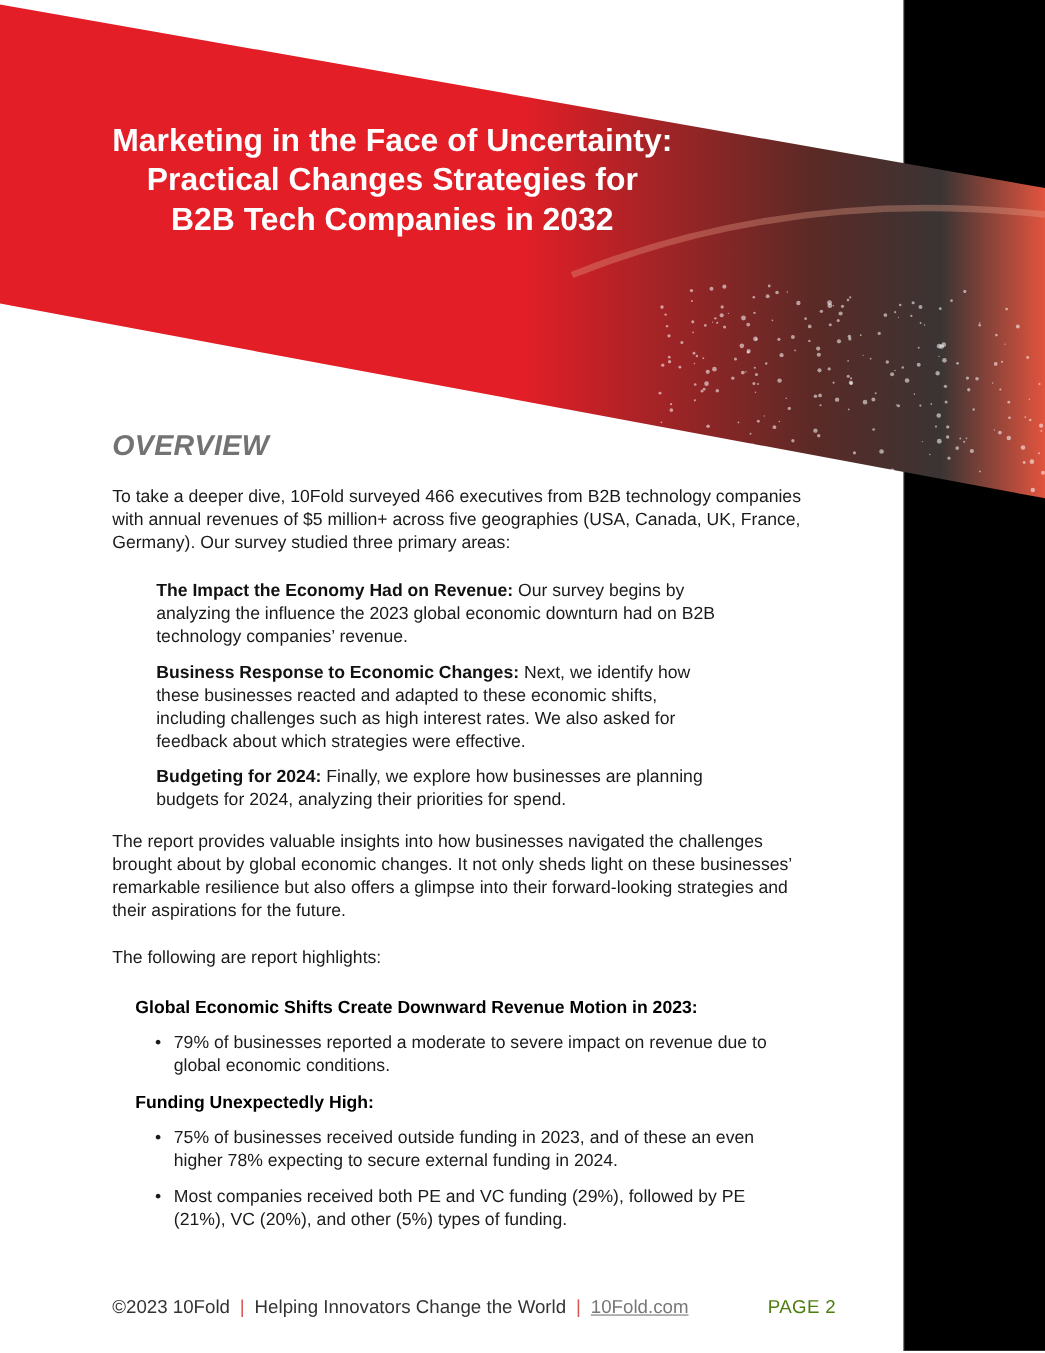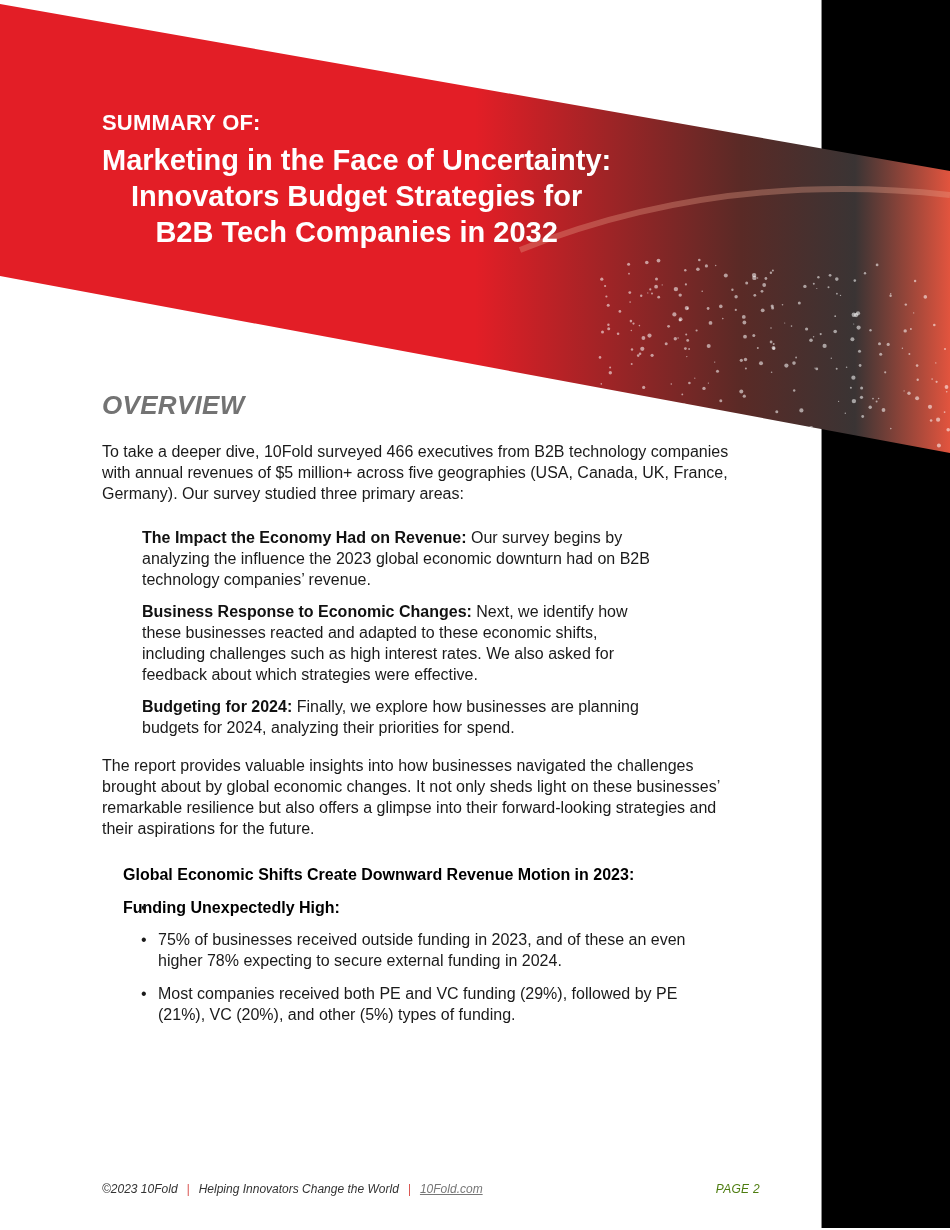--- a/index.html
+++ b/index.html
@@ -31,21 +31,21 @@
     .area { margin-bottom: 11px !important; }
     .area b { font-weight: bold; color: #111; }
     .report { margin-top: 17px !important; }
     .following { margin-top: 21px !important; }
     .highlights { margin-left: 21px; margin-top: 25px; width: 600px; }
     .hl-heading { font-weight: bold; margin: 0 0 11px 0 !important; color: #000000; }
     .bullets { list-style: none; margin: 0 0 11px 0; padding: 0 0 0 35px; }
     .bullets li { position: relative; margin-bottom: 12px; }
     .bullets li .dot { position: absolute; left: -17px; top: 0; }
 
-    .footer { position: absolute; left: 102px; top: 1181px; width: 658px; font-size: 12px; color: #333; line-height: 16px; font-style: italic; }
+    .footer { position: absolute; left: 102px; top: 1181px; width: 658px; font-size: 17px; color: #333; line-height: 16px; }
     .footer .sep { color: #d9534f; margin: 0 9px; }
     .footer .link { color: #777; text-decoration: underline; }
     .footer .page { position: absolute; right: 0; top: 0; color: #4d7c0f; letter-spacing: 0.3px; }
   </style>
 </head>
 <body>
 
 <div class="side-bar"></div>
 
 <div class="banner">
@@ -327,46 +327,46 @@
           <circle cx="782.5" cy="304.7" r="0.8"></circle>
           <circle cx="905.8" cy="304.6" r="1.2"></circle>
           <circle cx="668.6" cy="326.3" r="1.4"></circle>
           <circle cx="916.7" cy="453.1" r="0.6"></circle>
           <circle cx="745.9" cy="368.4" r="1.0"></circle>
           <circle cx="652.1" cy="355.3" r="1.6"></circle>
         </g>
     </g>
   </svg>
   <div class="banner-text">
-    <div class="kicker">SUMMARY OF:</div>
     <h1 class="title">
       <div>Marketing in the Face of Uncertainty:</div>
-      <div>Innovators Budget Strategies for</div>
+      <div>Practical Changes Strategies for</div>
       <div>B2B Tech Companies in 2032</div>
     </h1>
   </div>
 </div>
 
 <h2 class="overview-heading">OVERVIEW</h2>
 
 <div class="content">
   <p class="intro">To take a deeper dive, 10Fold surveyed 466 executives from B2B technology companies with annual revenues of $5 million+ across five geographies (USA, Canada, UK, France, Germany). Our survey studied three primary areas:</p>
 
   <div class="areas">
     <p class="area"><b>The Impact the Economy Had on Revenue:</b><span> Our survey begins by analyzing the influence the 2023 global economic downturn had on B2B technology companies’ revenue.</span></p>
     <p class="area"><b>Business Response to Economic Changes:</b><span> Next, we identify how these businesses reacted and adapted to these economic shifts, including challenges such as high interest rates. We also asked for feedback about which strategies were effective.</span></p>
     <p class="area"><b>Budgeting for 2024:</b><span> Finally, we explore how businesses are planning budgets for 2024, analyzing their priorities for spend.</span></p>
   </div>
 
   <p class="report">The report provides valuable insights into how businesses navigated the challenges brought about by global economic changes. It not only sheds light on these businesses’ remarkable resilience but also offers a glimpse into their forward-looking strategies and their aspirations for the future.</p>
+  <p class="following">The following are report highlights:</p>
 
   <div class="highlights">
     <p class="hl-heading">Global Economic Shifts Create Downward Revenue Motion in 2023:</p>
     <ul class="bullets">
-      <li><span class="dot">•</span></li>
+      <li><span class="dot">•</span><span>79% of businesses reported a moderate to severe impact on revenue due to global economic conditions.</span></li>
     </ul>
     <p class="hl-heading">Funding Unexpectedly High:</p>
     <ul class="bullets">
       <li><span class="dot">•</span><span>75% of businesses received outside funding in 2023, and of these an even higher 78% expecting to secure external funding in 2024.</span></li>
       <li><span class="dot">•</span><span>Most companies received both PE and VC funding (29%), followed by PE (21%), VC (20%), and other (5%) types of funding.</span></li>
     </ul>
   </div>
 </div>
 
 <div class="footer">

